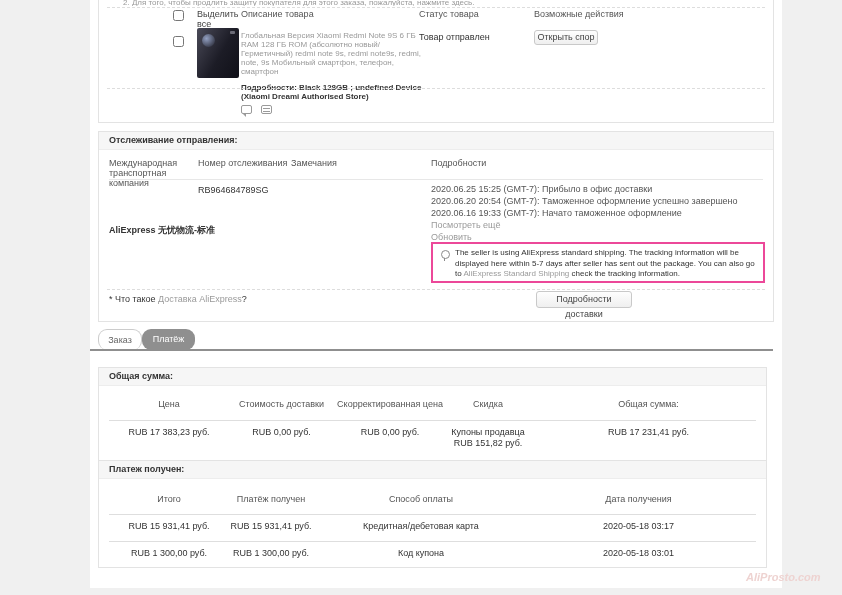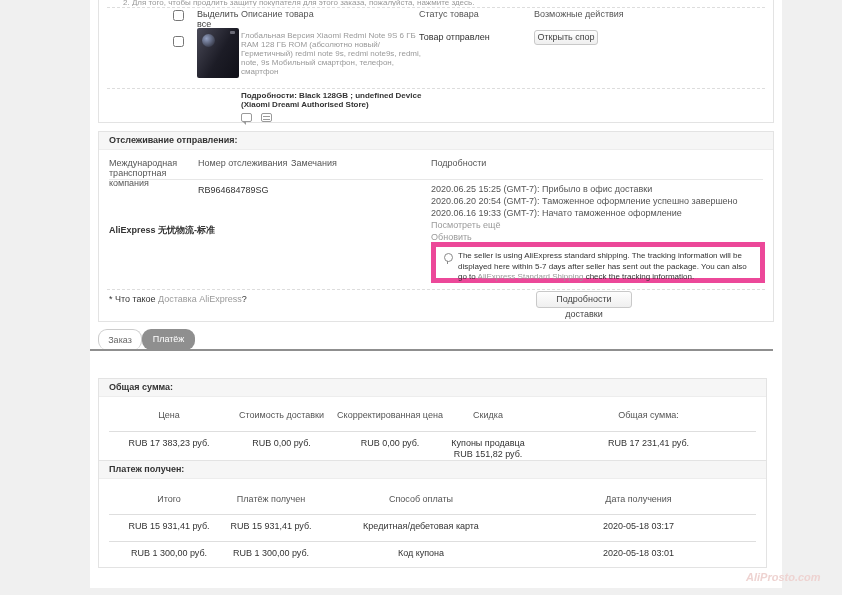--- a/index.html
+++ b/index.html
@@ -41,21 +41,21 @@
     <div class="abs" style="left:98px; top:11px; width:40px; line-height:10px; color:#444;">Выделить все</div>
     <div class="abs hdr" style="left:142px; top:11px;">Описание товара</div>
     <div class="abs hdr" style="left:320px; top:11px;">Статус товара</div>
     <div class="abs hdr" style="left:435px; top:11px;">Возможные действия</div>
 
     <input type="checkbox" class="cb" style="left: 74px; top: 38px;">
     <div class="phone" style="left:98px; top:30px;"></div>
 
     <div class="abs" style="left:142px; top:33px; width:184px;">
       <div style="font-size:8px; color:#999; line-height:9px; cursor:pointer;">Глобальная Версия Xiaomi Redmi Note 9S 6 ГБ RAM 128 ГБ ROM (абсолютно новый/Герметичный) redmi note 9s, redmi note9s, redmi, note, 9s Мобильный смартфон, телефон, смартфон</div>
-      <div style="font-size:8px; color:#333; font-weight:bold; line-height:9px; margin-top:15px;">Подробности: Black 128GB ; undefined Device (Xiaomi Dreami Authorised Store)</div>
+      <div style="font-size:8px; color:#333; font-weight:bold; line-height:9px; margin-top:7px;">Подробности: Black 128GB ; undefined Device (Xiaomi Dreami Authorised Store)</div>
       <div style="margin-top:4px;">
         <span class="mini-icon chat"></span>
         <span class="mini-icon receipt"></span>
       </div>
     </div>
 
     <div class="abs" style="left:320px; top:34px; color:#333;">Товар отправлен</div>
     <div class="btn" style="left:435px; top:32px; width:64px; height:15px; line-height:13px; font-size:9px;">Открыть спор</div>
 
     <div class="dashed" style="top:90px;"></div>
@@ -74,39 +74,39 @@
     <div class="abs" style="left:99px; top:53px; color:#333;">RB964684789SG</div>
 
     <div class="abs" style="left:332px; top:51px; width:330px;">
       <div class="ev">2020.06.25 15:25 (GMT-7): Прибыло в офис доставки</div>
       <div class="ev">2020.06.20 20:54 (GMT-7): Таможенное оформление успешно завершено</div>
       <div class="ev">2020.06.16 19:33 (GMT-7): Начато таможенное оформление</div>
       <div class="ev"><span class="grey-link">Посмотреть ещё</span></div>
       <div class="ev"><span class="grey-link">Обновить</span></div>
     </div>
 
-    <div class="abs" style="left:332px; top:110px; width:334px; height:41px; border:5px solid #ec4899; box-sizing:border-box;">
+    <div class="abs" style="left:332px; top:110px; width:334px; height:41px; border:2px solid #ec4899; box-sizing:border-box;">
       <span class="bulb" style="left:8px; top:6px;"></span>
       <div style="position:absolute; left:22px; right:6px; top:4px; font-size:8px; line-height:10.5px; color:#333;">
         <span>The seller is using AliExpress standard shipping. The tracking information will be displayed here within 5-7 days after seller has sent out the package. You can also go to </span><span class="grey-link">AliExpress Standard Shipping</span><span> check the tracking information.</span>
       </div>
     </div>
 
     <div class="dashed" style="top:157px;"></div>
     <div class="abs" style="left:10px; top:162px; color:#333;">
       <span>* Что такое </span><span class="grey-link">Доставка AliExpress</span><span>?</span>
     </div>
     <div class="btn" style="left:437px; top:159px; width:96px; height:17px; line-height:15px; font-size:9px;">Подробности доставки</div>
   </div>
 
   <div class="tab" style="left:98px; width:44px; background:#fff; border:1px solid #cccccc; border-bottom:none; color:#666;">Заказ</div>
   <div class="tab" style="left:142px; width:53px; background:#8f8f8f; color:#fff;">Платёж</div>
   <div class="abs" style="left:90px; top:349px; width:683px; height:2px; background:#8f8f8f;"></div>
 
-  <div class="card" style="left:98px; top:378px; width:669px; height:121px;">
+  <div class="card" style="left:98px; top:367px; width:669px; height:121px;">
     <div class="band">Общая сумма:</div>
     <div class="cell hdr" style="left:10px;  top:31px; width:120px;">Цена</div>
     <div class="cell hdr" style="left:130px; top:31px; width:105px;">Стоимость доставки</div>
     <div class="cell hdr" style="left:233px; top:31px; width:116px;">Скорректированная цена</div>
     <div class="cell hdr" style="left:339px; top:31px; width:100px;">Скидка</div>
     <div class="cell hdr" style="left:472px; top:31px; width:155px;">Общая сумма:</div>
     <div class="hair" style="left:10px; right:10px; top:52px; border-top-color:#dedede;"></div>
     <div class="cell" style="left:10px;  top:59px; width:120px;">RUB 17 383,23 руб.</div>
     <div class="cell" style="left:130px; top:59px; width:105px;">RUB 0,00 руб.</div>
     <div class="cell" style="left:233px; top:59px; width:116px;">RUB 0,00 руб.</div>

